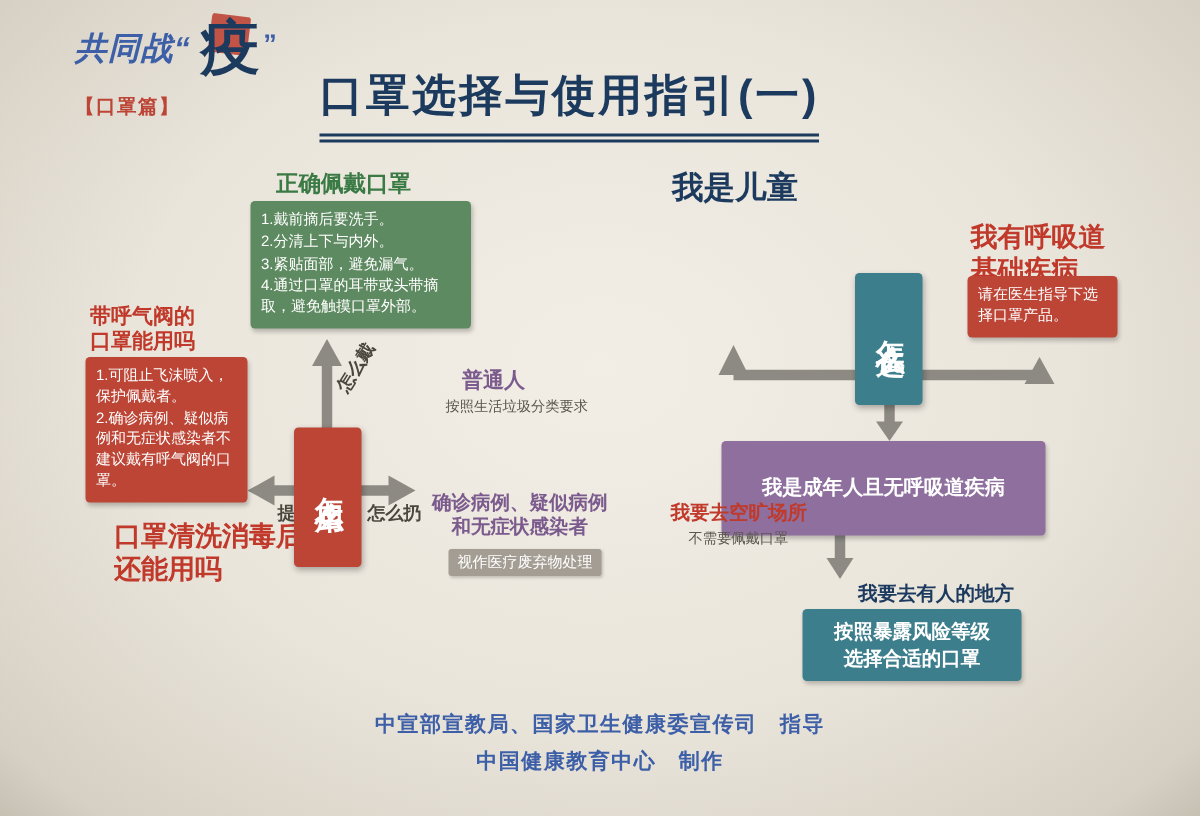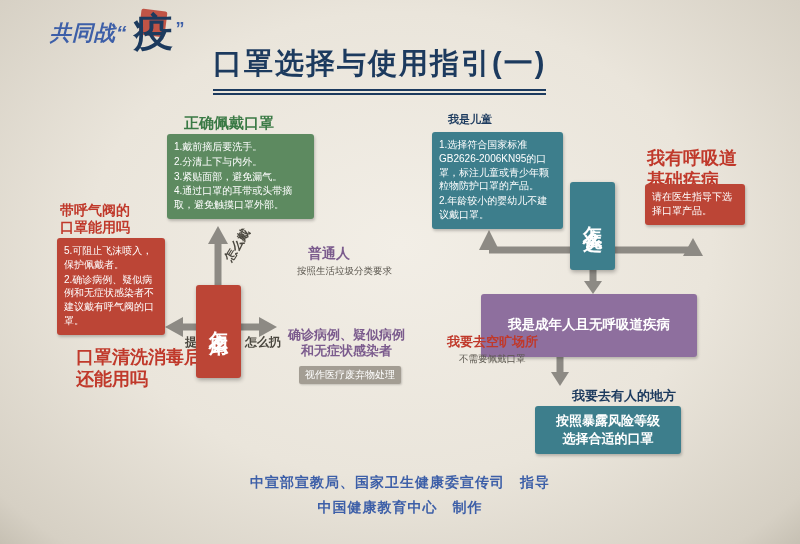--- a/index.html
+++ b/index.html
@@ -89,38 +89,39 @@
 
   <div class="abs z2" style="left:50px;top:10px;">
     <div class="logo-top">
       <span class="logo-txt">共同战“</span>
       <span class="logo-yi-wrap">
         <span class="stamp-bg"></span>
         <span class="logo-yi">疫</span>
       </span>
       <span class="logo-close">”</span>
     </div>
+    <div class="logo-badge">【口罩篇】</div>
   </div>
 
   <div class="abs z2" style="left:213px;top:44px;">
     <span class="title">口罩选择与使用指引(一)</span>
   </div>
 
   <div class="abs heading h-green z2" style="left:184px;top:114px;font-size:15px;">正确佩戴口罩</div>
   <div class="abs box bg-green" style="left:167px;top:134px;width:133px;">
     <div>1.戴前摘后要洗手。</div>
     <div>2.分清上下与内外。</div>
     <div>3.紧贴面部，避免漏气。</div>
     <div>4.通过口罩的耳带或头带摘取，避免触摸口罩外部。</div>
   </div>
 
   <div class="abs heading h-red pre z2" style="left:60px;top:202px;font-size:14px;">带呼气阀的
 口罩能用吗</div>
   <div class="abs box bg-red" style="left:57px;top:238px;width:94px;">
-    <div>5.可阻止飞沫喷入，保护佩戴者。</div>
+    <div>1.可阻止飞沫喷入，保护佩戴者。</div>
     <div>2.确诊病例、疑似病例和无症状感染者不建议戴有呼气阀的口罩。</div>
   </div>
 
   <div class="abs heading h-red pre z2" style="left:76px;top:347px;font-size:18px;">口罩清洗消毒后
 还能用吗</div>
 
   <div class="abs hub bg-red" style="left:196px;top:285px;width:45px;height:93px;background:var(--red,#b93c33);">
     <span>怎么用？</span>
   </div>
 
@@ -128,25 +129,21 @@
   <div class="abs arrow-label" style="left:156px;top:334px;margin-left:29px;">提个醒</div>
   <div class="abs arrow-label" style="left:245px;top:334px;">怎么扔</div>
 
   <div class="abs heading h-purple z2" style="left:308px;top:245px;font-size:14px;">普通人</div>
   <div class="abs note" style="left:297px;top:265px;">按照生活垃圾分类要求</div>
 
   <div class="abs heading h-purple pre z2" style="left:284px;top:327px;font-size:13px;width:125px;text-align:center;">确诊病例、疑似病例
 和无症状感染者</div>
   <div class="abs chip" style="left:299px;top:366px;">视作医疗废弃物处理</div>
 
-  <div class="abs heading h-navy z2" style="left:448px;top:113px;font-size:11px;">我是儿童</div>
-  <div class="abs box bg-teal" style="left:432px;top:132px;width:117px;">
-    <div>1.选择符合国家标准GB2626-2006KN95的口罩，标注儿童或青少年颗粒物防护口罩的产品。</div>
-    <div>2.年龄较小的婴幼儿不建议戴口罩。</div>
-  </div>
+  <div class="abs heading h-navy z2" style="left:448px;top:113px;font-size:21px;">我是儿童</div>
 
   <div class="abs hub" style="left:570px;top:182px;width:45px;height:88px;background:var(--teal,#3d7e8c);">
     <span>怎么选？</span>
   </div>
 
   <div class="abs heading h-red pre z2" style="left:647px;top:148px;font-size:18px;">我有呼吸道
 基础疾病</div>
   <div class="abs box bg-red" style="left:645px;top:184px;width:86px;">
     <div>请在医生指导下选择口罩产品。</div>
   </div>

